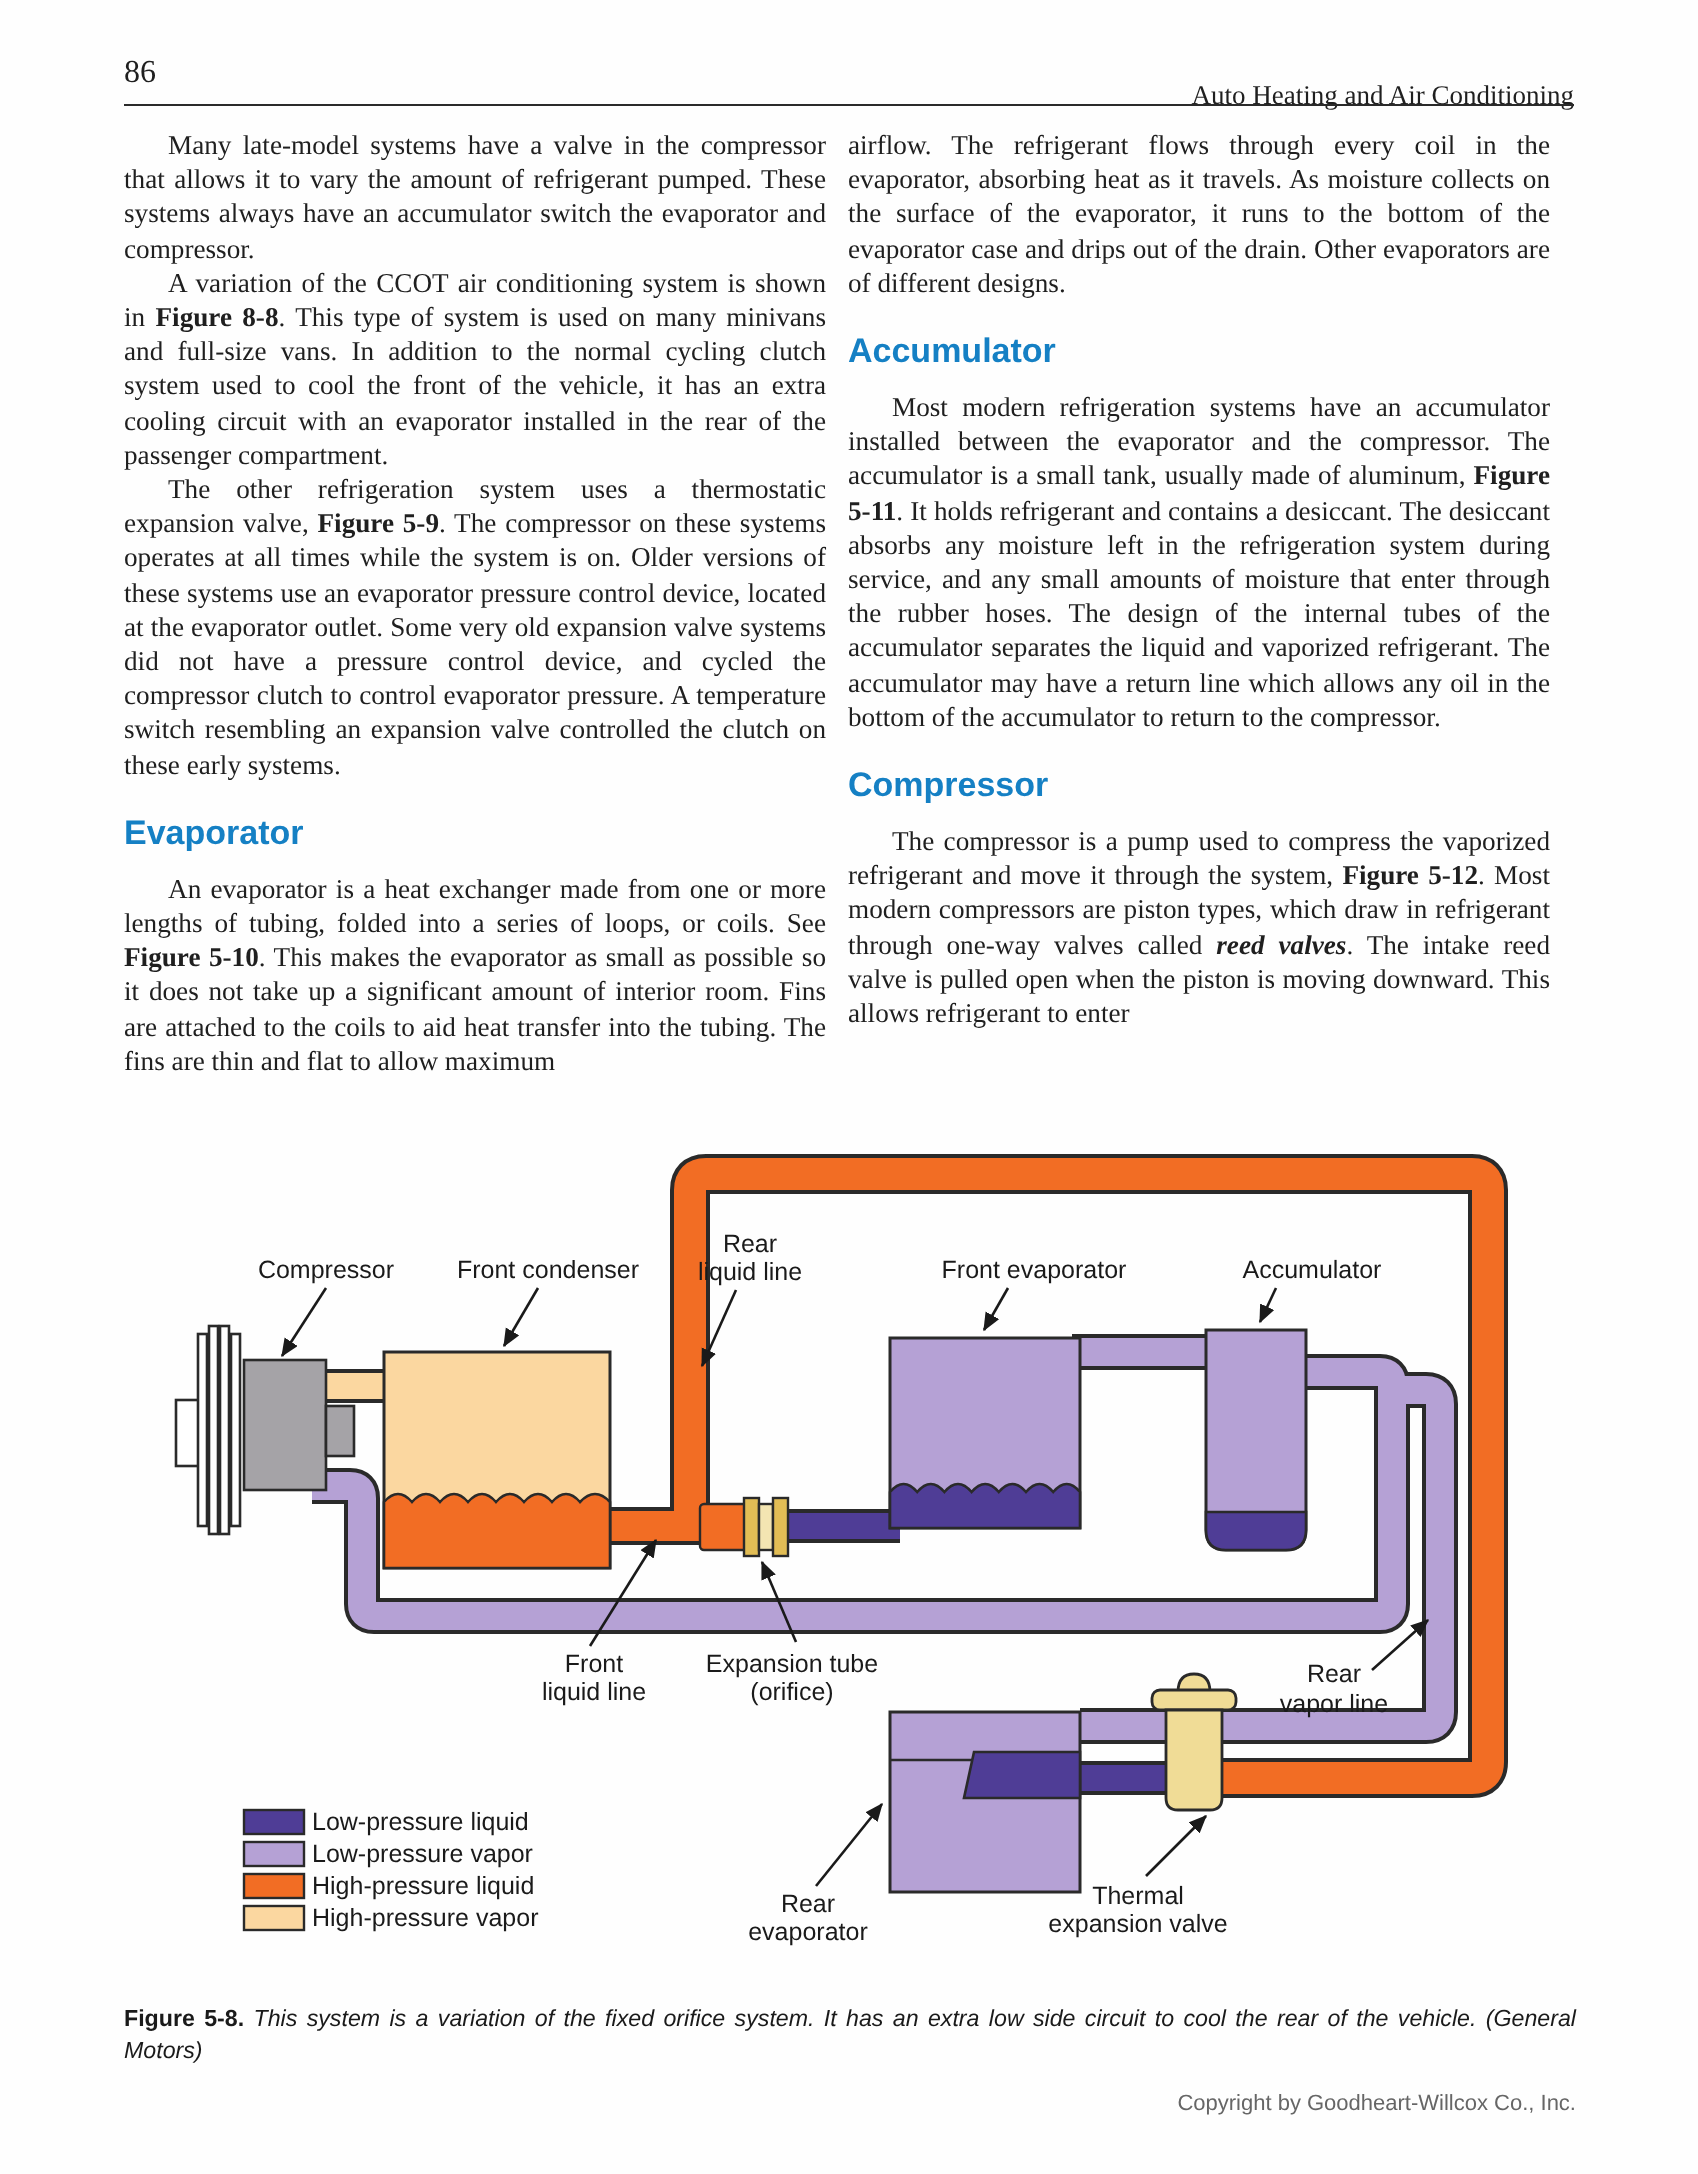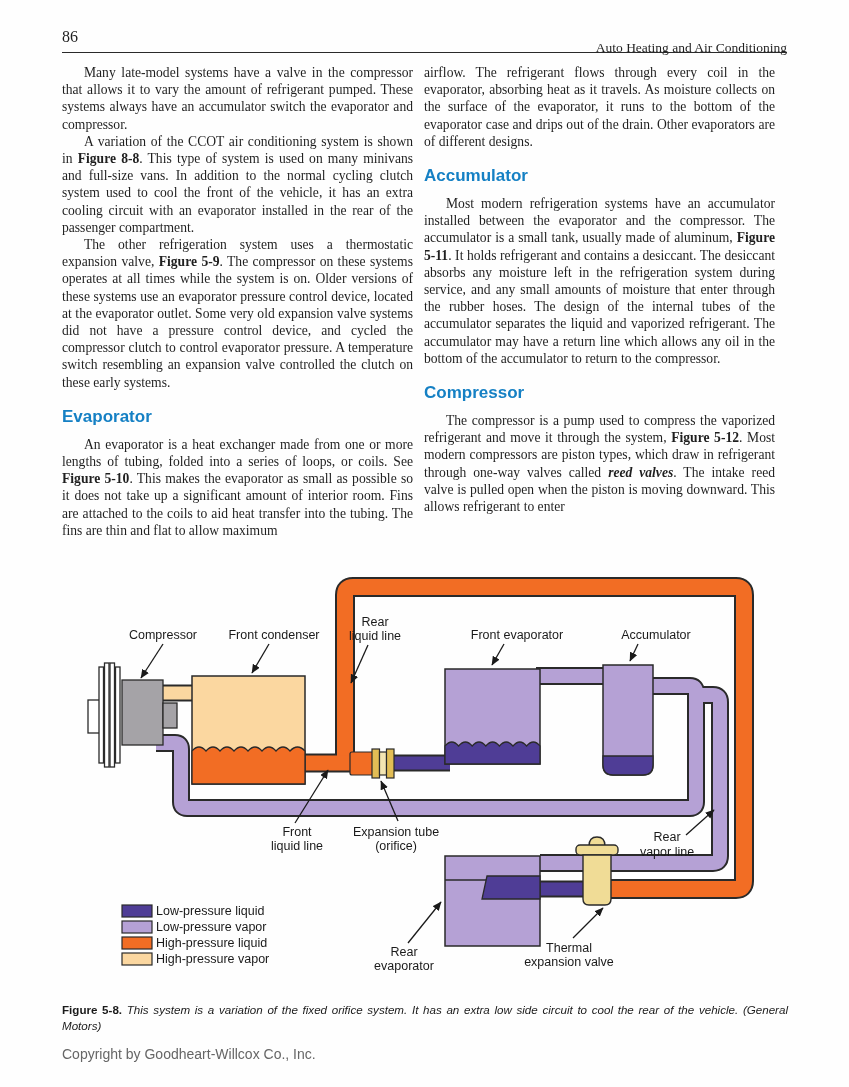--- a/index.html
+++ b/index.html
@@ -35,21 +35,21 @@
   }
 
   .figure-caption{
     position:absolute;left:62px;top:1002px;width:726px;
     font-family:"Liberation Sans", sans-serif;
     font-size:11.6px;line-height:15.5px;text-align:justify;color:#1a1a1a;
   }
   .copyright-line{
     position:absolute;left:62px;top:1046px;width:726px;
     font-family:"Liberation Sans", sans-serif;
-    font-size:14px;color:#666;
+    font-size:11px;color:#666;text-align:right;
   }
 </style>
 </head>
 <body>
 
 <div class="page-header">
   <span class="page-number">86</span>
   <span class="running-head">Auto Heating and Air Conditioning</span>
 </div>
 <div class="header-rule"></div>

